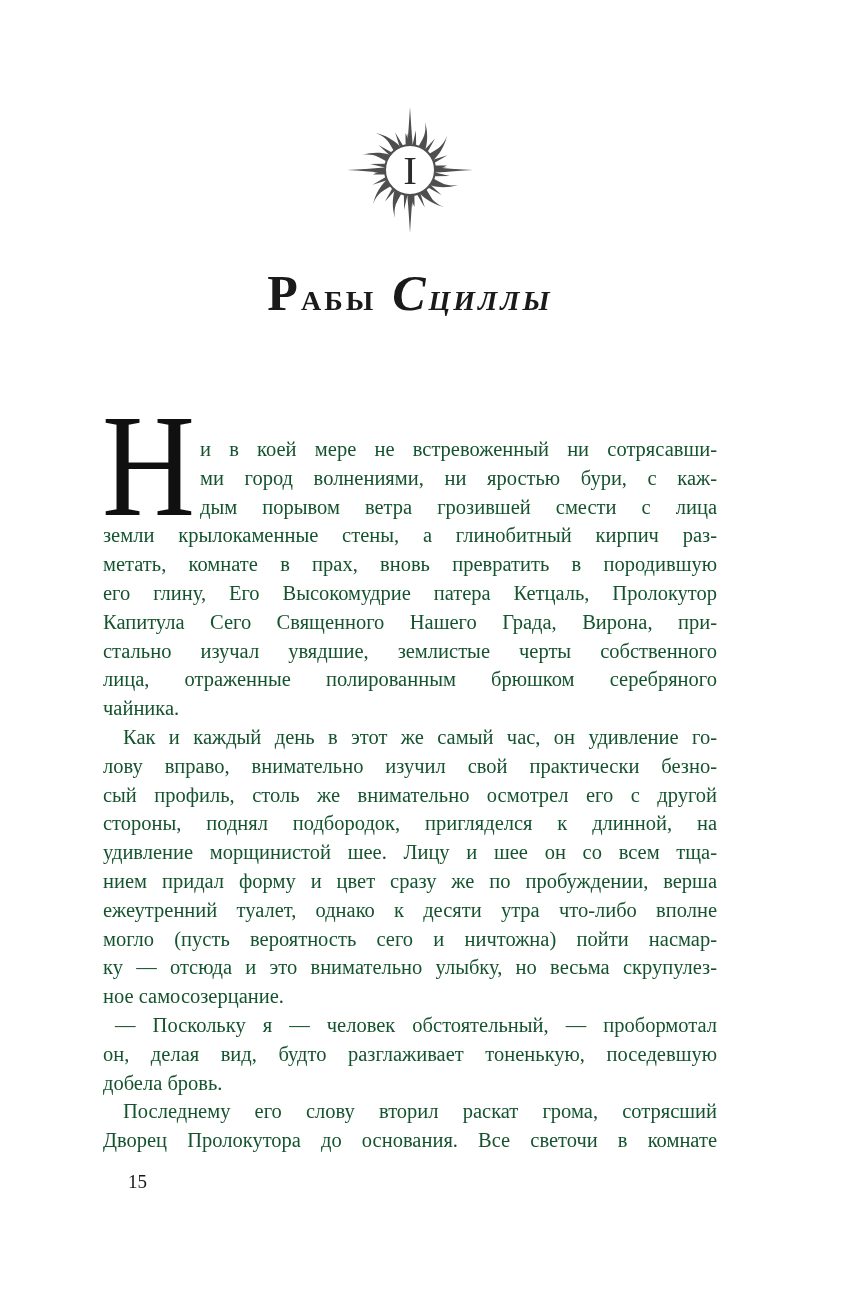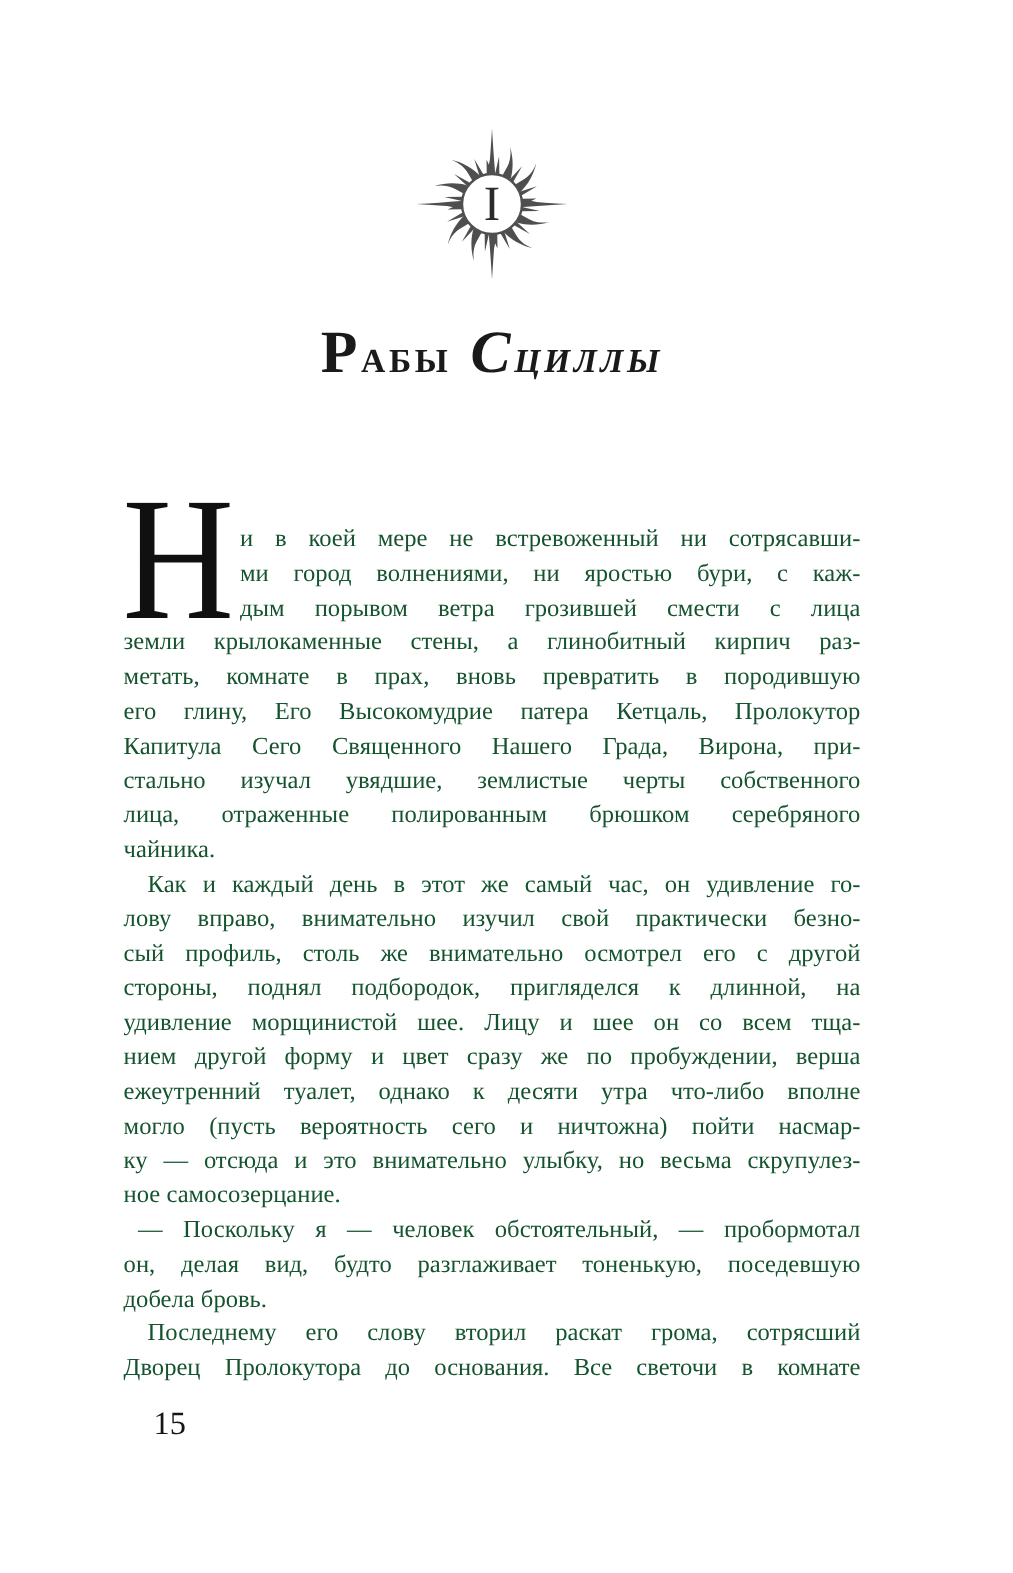--- a/index.html
+++ b/index.html
@@ -65,21 +65,21 @@
   }
   .end { text-align-last: left; }
   .ind { text-indent: 20px; }
   .ind2 { text-indent: 12px; }
   .dcl { margin-left: 97px; }
   
   .page-number {
     position: absolute;
     left: 128px;
     top: 1171px;
-    font-size: 27px;
+    font-size: 19px;
     color: #161616;
   }
 </style>
 </head>
 <body>
 
 <div class="page">
 
   <svg class="ornament" viewBox="-68 -68 136 136" xmlns="http://www.w3.org/2000/svg">
     <defs>
@@ -139,21 +139,21 @@
       <div class="ln">лица, отраженные полированным брюшком серебряного</div>
       <div class="ln end">чайника.</div>
     </div>
 
     <div>
       <div class="ln ind">Как и каждый день в этот же самый час, он удивление го-</div>
       <div class="ln">лову вправо, внимательно изучил свой практически безно-</div>
       <div class="ln">сый профиль, столь же внимательно осмотрел его с другой</div>
       <div class="ln">стороны, поднял подбородок, пригляделся к длинной, на</div>
       <div class="ln">удивление морщинистой шее. Лицу и шее он со всем тща-</div>
-      <div class="ln">нием другой форму и цвет сразу же по пробуждении, верша</div>
+      <div class="ln">нием придал форму и цвет сразу же по пробуждении, верша</div>
       <div class="ln">ежеутренний туалет, однако к десяти утра что-либо вполне</div>
       <div class="ln">могло (пусть вероятность сего и ничтожна) пойти насмар-</div>
       <div class="ln">ку — отсюда и это внимательно улыбку, но весьма скрупулез-</div>
       <div class="ln end">ное самосозерцание.</div>
     </div>
 
     <div>
       <div class="ln ind2">— Поскольку я — человек обстоятельный, — пробормотал</div>
       <div class="ln">он, делая вид, будто разглаживает тоненькую, поседевшую</div>
       <div class="ln end">добела бровь.</div>

